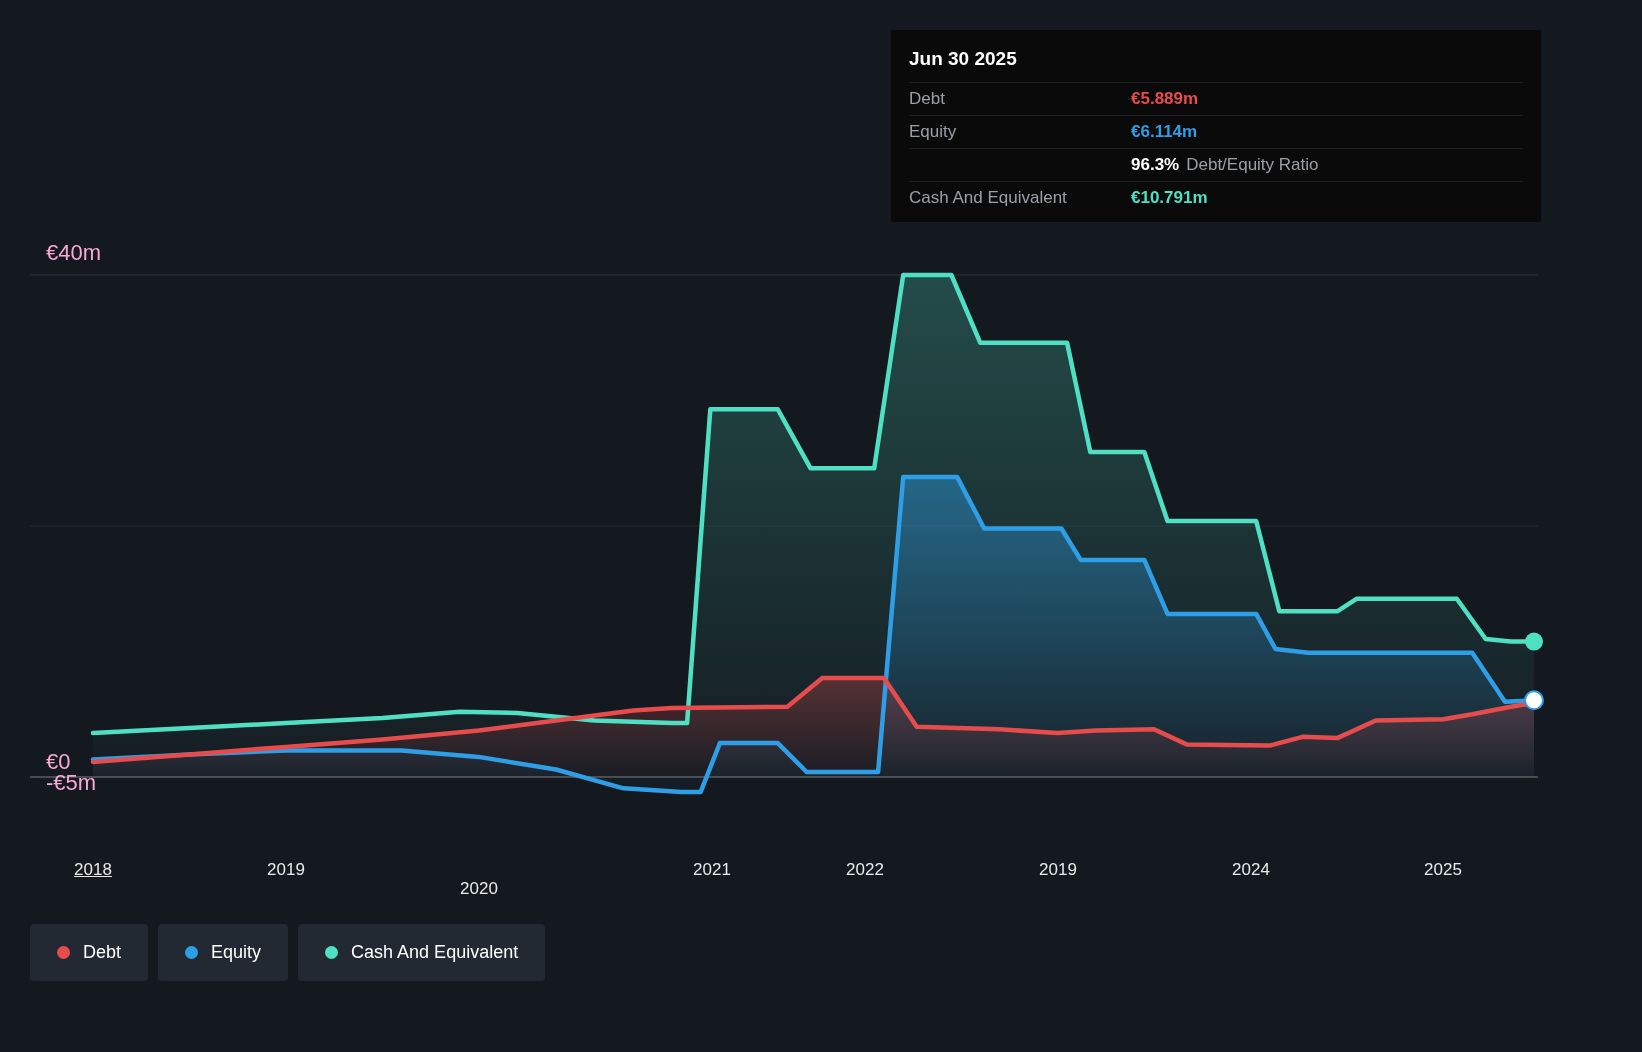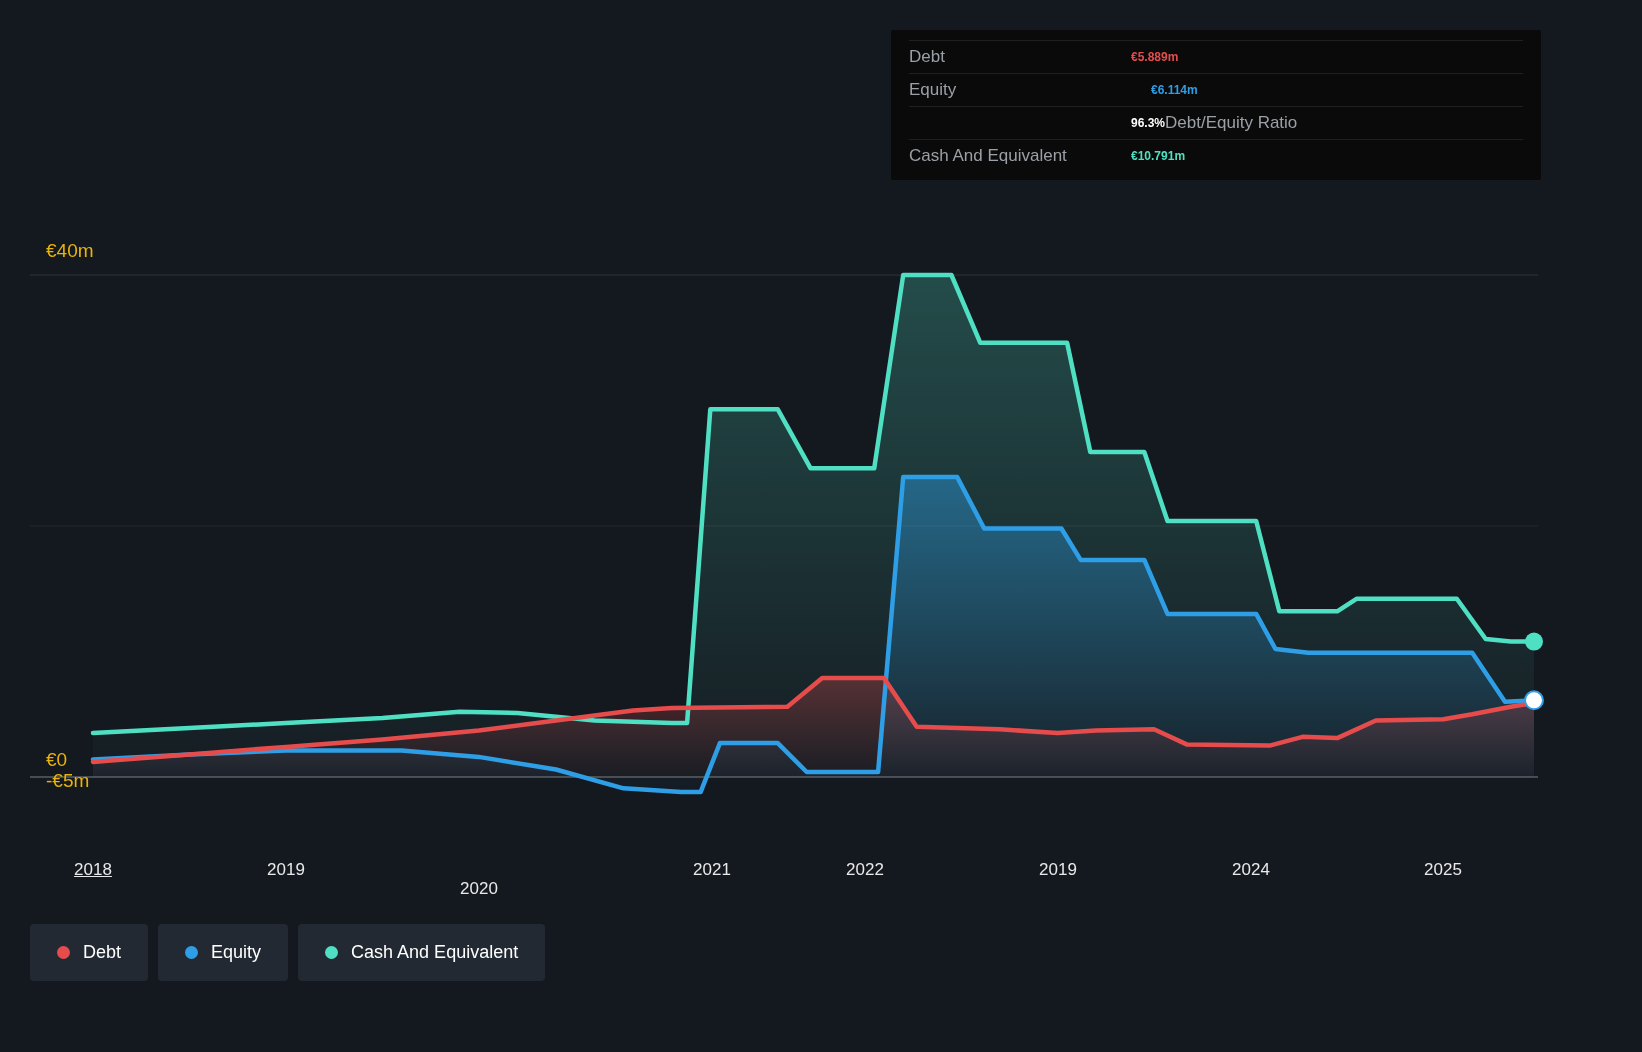--- a/index.html
+++ b/index.html
@@ -7,37 +7,37 @@
   body {
     background:#14181f;
     font-family:"Liberation Sans", sans-serif;
     position:relative;
     overflow:hidden;
     color:#fff;
   }
   .screen { position:absolute; inset:0; background:#14181f; }
   #chart-svg { position:absolute; left:0; top:0; }
 
-  .y-label { position:absolute; left:46px; color:#eab308; font-size:19px; }
+  .y-label { position:absolute; left:46px; color:#f9a8d4; font-size:22px; }
   .x-label { position:absolute; top:860px; transform:translateX(-50%); color:#e9e9e9; font-size:17px; }
 
   .tooltip {
     position:absolute; left:891px; top:30px; width:650px;
     background:#0a0a0b; border-radius:2px; padding:10px 18px 8px;
     z-index:5;
   }
   .tooltip-title { font-size:19px; font-weight:bold; color:#ffffff; padding:8px 0 12px; }
   .trow { display:flex; align-items:center; height:33px; border-top:1px solid rgba(255,255,255,0.09); }
   .tlabel { width:222px; color:#9aa0a6; font-size:17px; flex:none; }
-  .tval { font-size:12px; font-weight:bold; }
+  .tval { font-size:17px; font-weight:bold; }
   .tval.debt { color:#e64c4c; }
-  .tval.equity { color:#2e9fe6;margin-left:20px; }
+  .tval.equity { color:#2e9fe6; }
   .tval.cash { color:#4fe0c4; }
   .tval.ratio { color:#ffffff; }
-  .ratio-label { color:#9aa0a6; font-weight:normal; font-size:17px; }
+  .ratio-label { color:#9aa0a6; font-weight:normal; font-size:17px; margin-left:7px; }
 
   .legend { position:absolute; left:30px; top:924px; display:flex; gap:10px; }
   .pill {
     display:flex; align-items:center; gap:13px;
     background:#232933; border-radius:4px; height:57px; padding:0 27px;
     cursor:pointer;
   }
   .dot { width:13px; height:13px; border-radius:50%; flex:none; }
   .dot.debt { background:#e64c4c; }
   .dot.equity { background:#2e9fe6; }
@@ -84,20 +84,21 @@
   <div class="x-label" style="left:93px;text-decoration:underline;">2018</div>
   <div class="x-label" style="left:286px;">2019</div>
   <div class="x-label" style="left:479px;margin-top:19px;">2020</div>
   <div class="x-label" style="left:672px;margin-left:40px;">2021</div>
   <div class="x-label" style="left:865px;">2022</div>
   <div class="x-label" style="left:1058px;">2019</div>
   <div class="x-label" style="left:1251px;">2024</div>
   <div class="x-label" style="left:1443px;">2025</div>
 
   <div class="tooltip">
+    <div class="tooltip-title">Jun 30 2025</div>
     <div class="trow">
       <span class="tlabel">Debt</span>
       <span class="tval debt">€5.889m</span>
     </div>
     <div class="trow">
       <span class="tlabel">Equity</span>
       <span class="tval equity">€6.114m</span>
     </div>
     <div class="trow">
       <span class="tlabel"></span>

